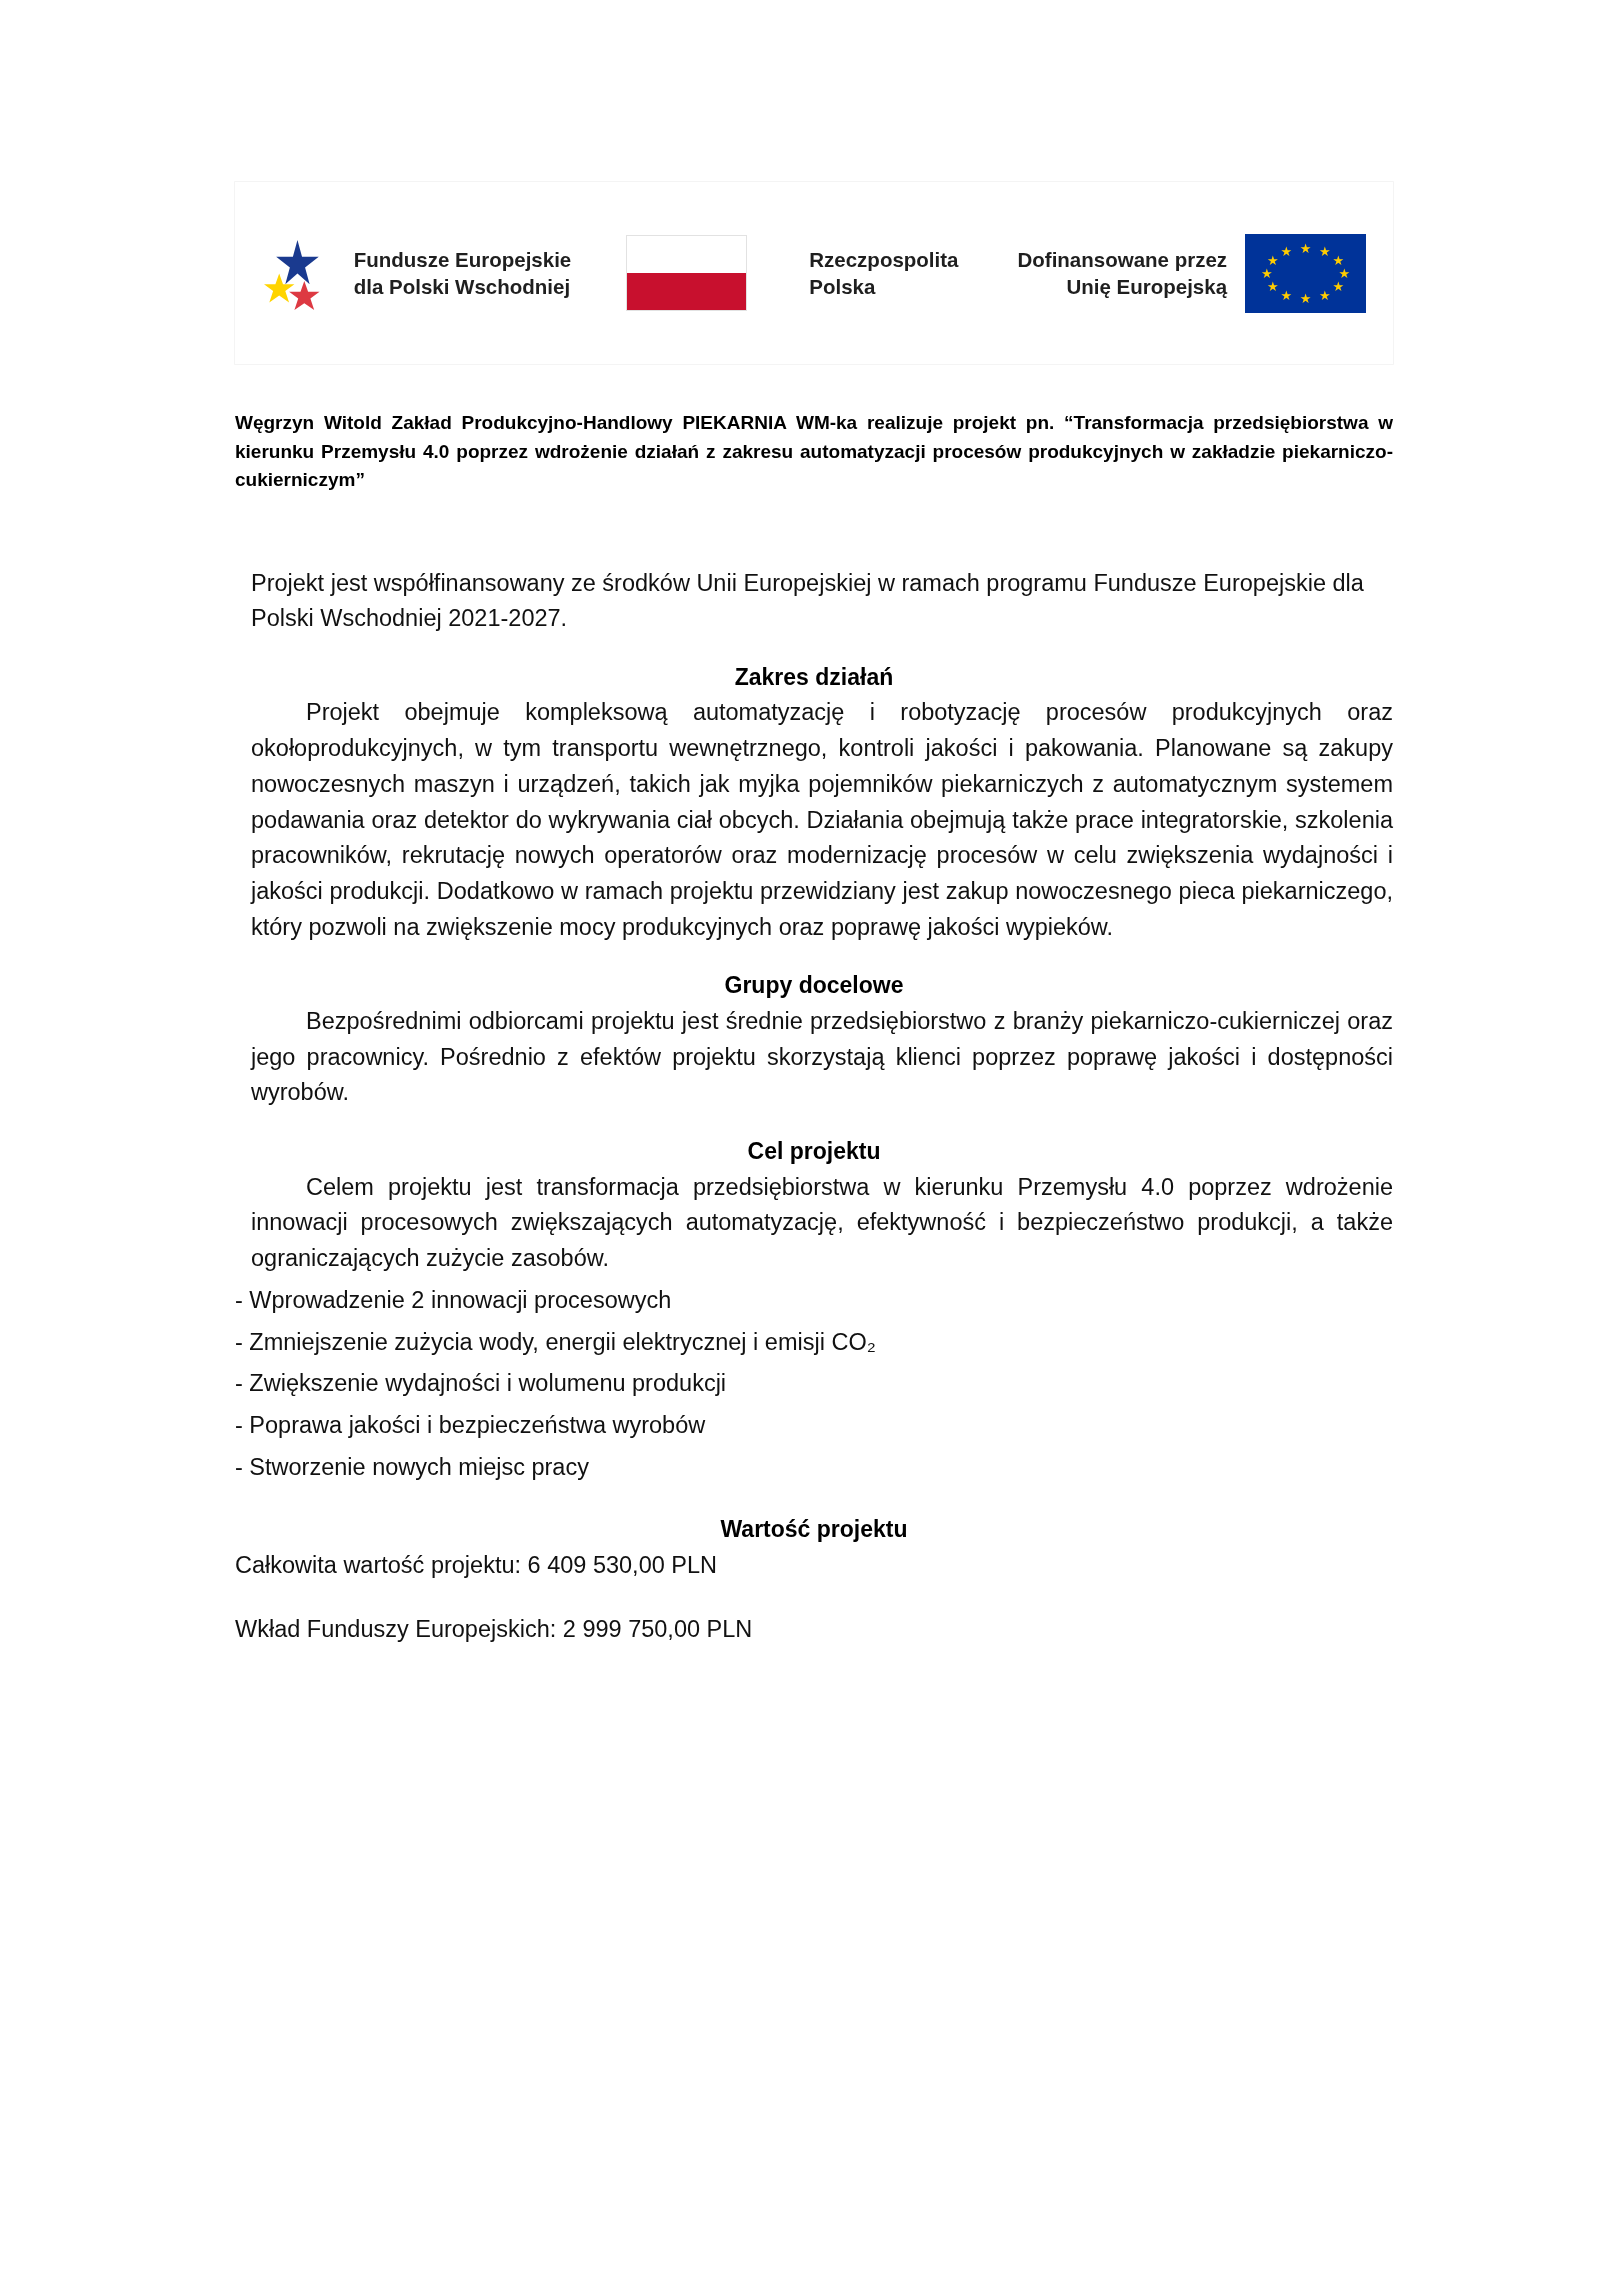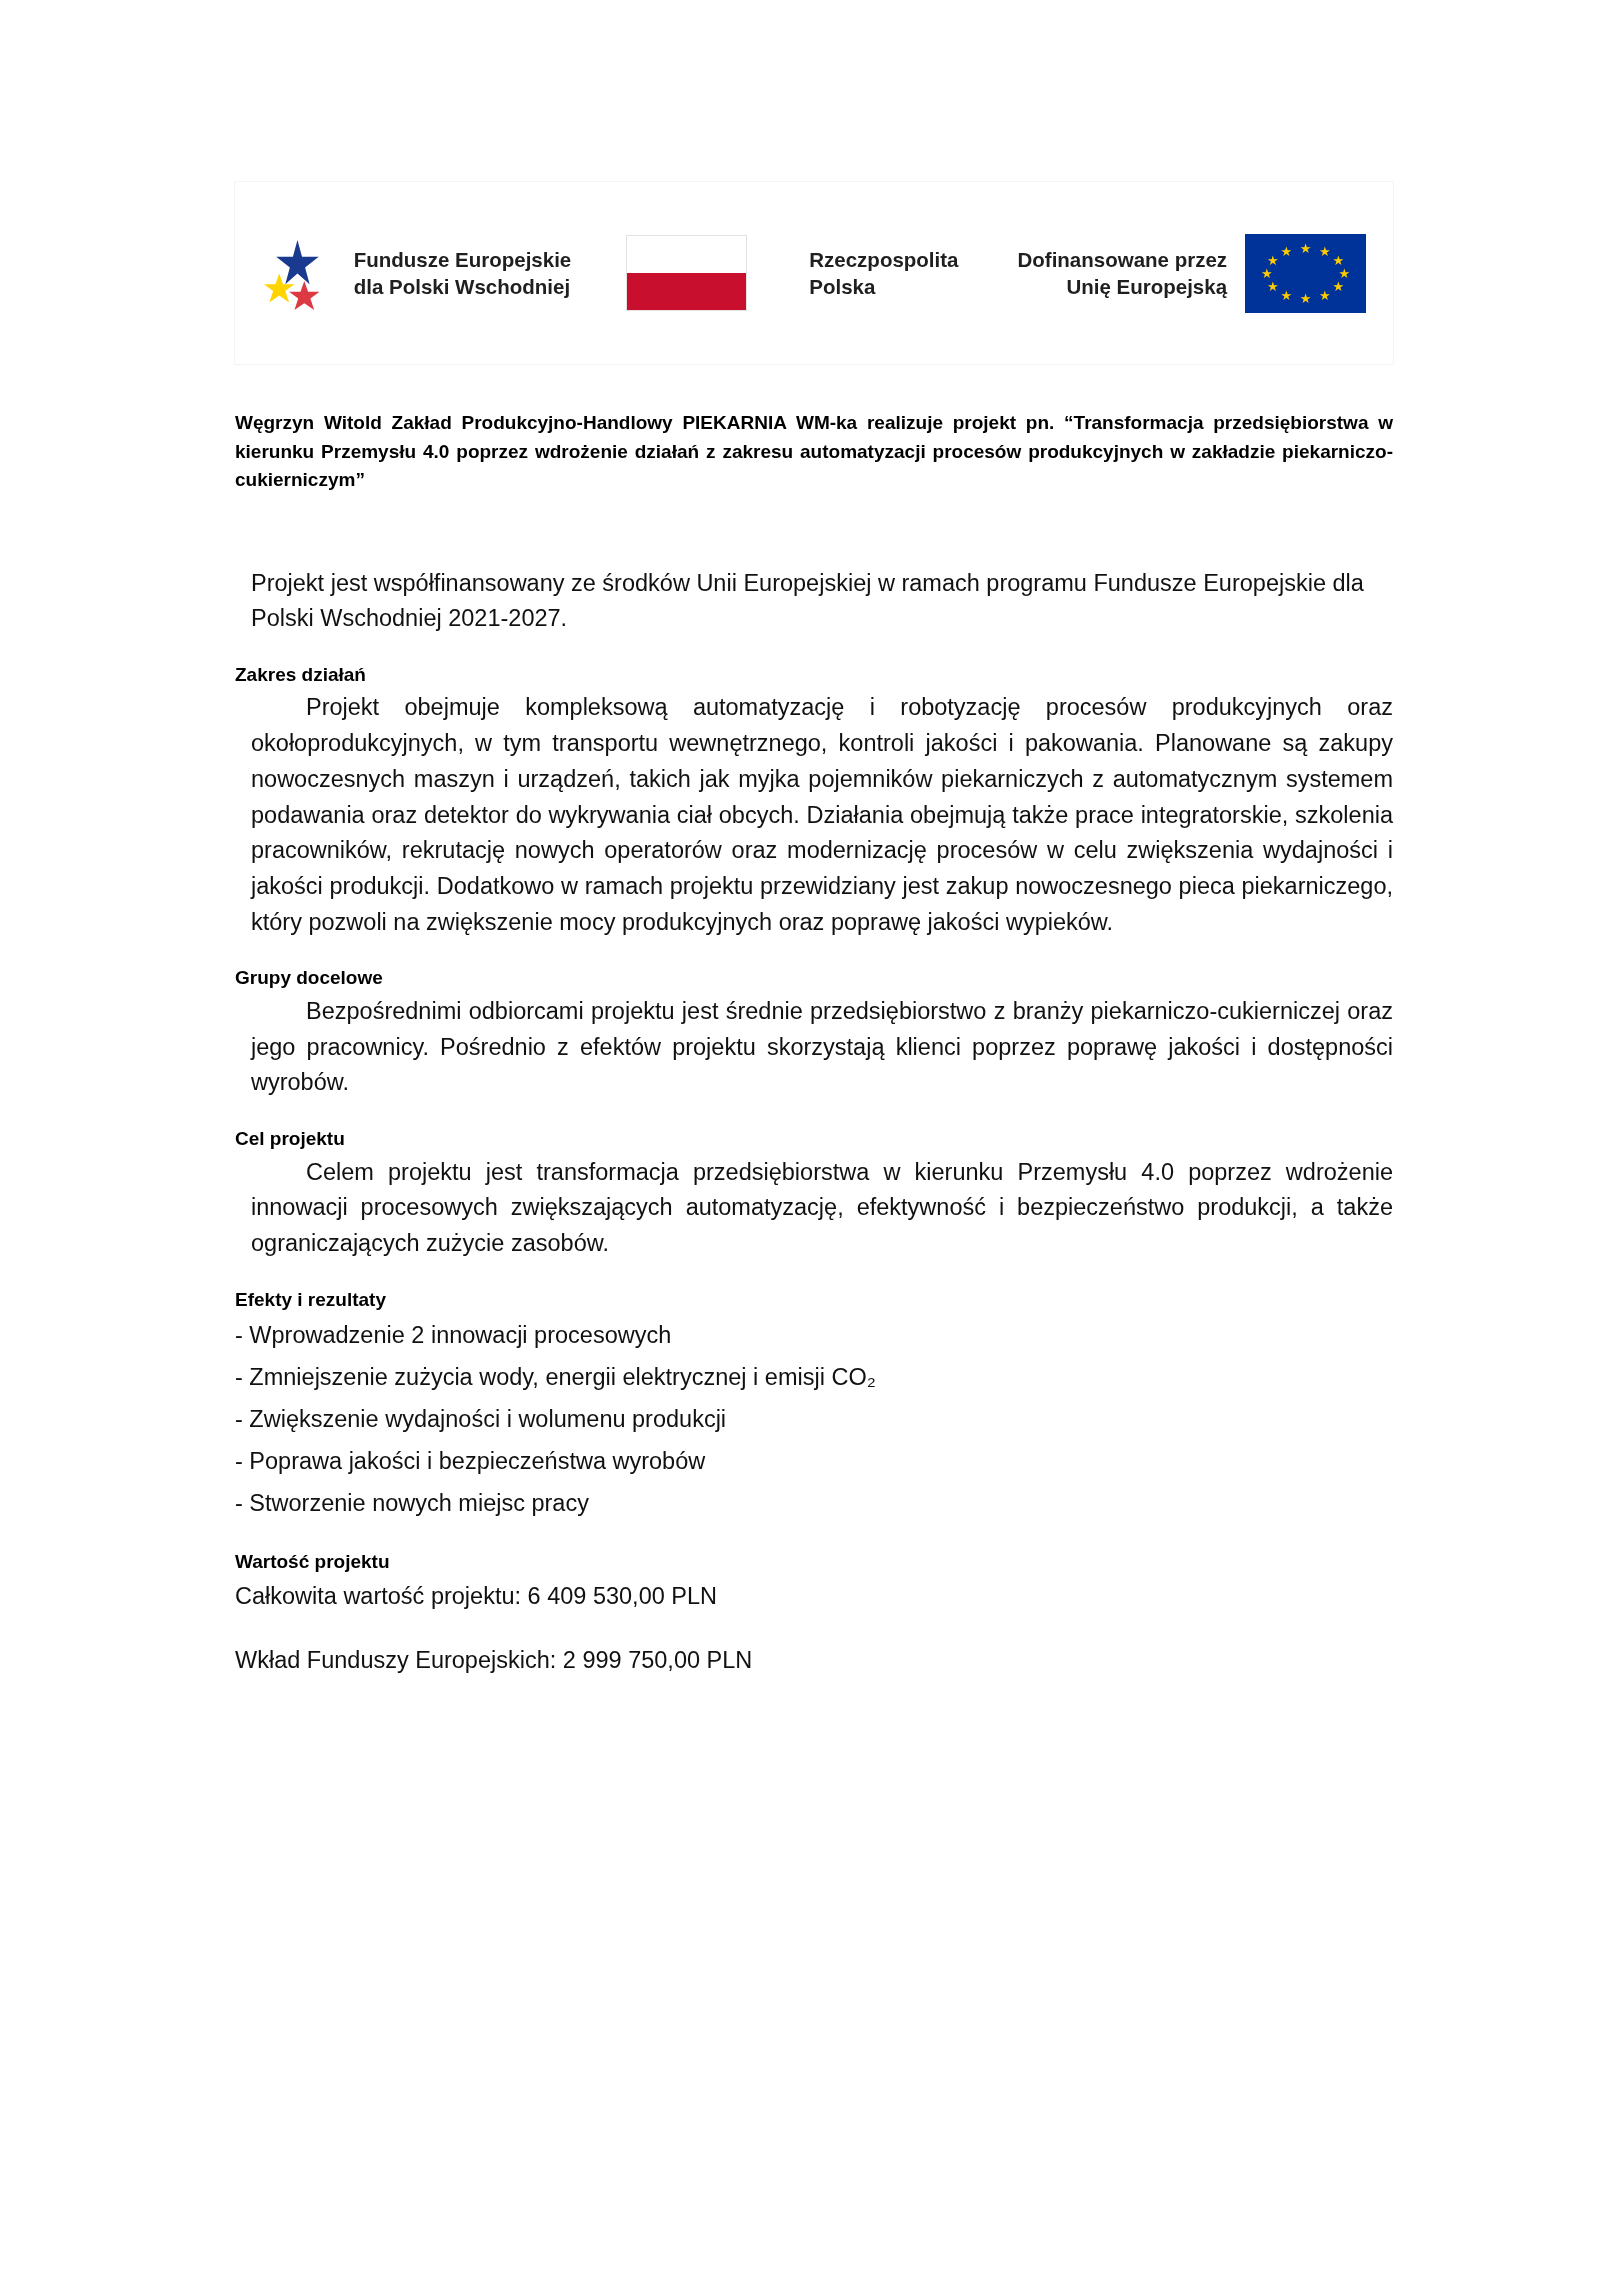--- a/index.html
+++ b/index.html
@@ -138,23 +138,23 @@
     color: #111;
   }
   p.justified {
     text-align: justify;
     text-justify: inter-word;
   }
   .indent {
     text-indent: 55px;
   }
   h2.section-head {
-    font-size: 19px;
-    font-weight: bold;
-    text-align: left;
+    font-size: 23px;
+    font-weight: bold;
+    text-align: center;
     margin: 27px 0 4.5px 0;
     color: #000;
   }
   ul.effects {
     list-style: none;
     margin: 3px 0 0 0;
     padding: 0;
   }
   ul.effects li {
     font-size: 23.5px;
@@ -233,21 +233,20 @@
 
     <h2 class="section-head">Zakres działań</h2>
     <p class="body-para justified indent">Projekt obejmuje kompleksową automatyzację i robotyzację procesów produkcyjnych oraz okołoprodukcyjnych, w tym transportu wewnętrznego, kontroli jakości i pakowania. Planowane są zakupy nowoczesnych maszyn i urządzeń, takich jak myjka pojemników piekarniczych z automatycznym systemem podawania oraz detektor do wykrywania ciał obcych. Działania obejmują także prace integratorskie, szkolenia pracowników, rekrutację nowych operatorów oraz modernizację procesów w celu zwiększenia wydajności i jakości produkcji. Dodatkowo w ramach projektu przewidziany jest zakup nowoczesnego pieca piekarniczego, który pozwoli na zwiększenie mocy produkcyjnych oraz poprawę jakości wypieków.</p>
 
     <h2 class="section-head">Grupy docelowe</h2>
     <p class="body-para justified indent">Bezpośrednimi odbiorcami projektu jest średnie przedsiębiorstwo z branży piekarniczo-cukierniczej oraz jego pracownicy. Pośrednio z efektów projektu skorzystają klienci poprzez poprawę jakości i dostępności wyrobów.</p>
 
     <h2 class="section-head">Cel projektu</h2>
     <p class="body-para justified indent">Celem projektu jest transformacja przedsiębiorstwa w kierunku Przemysłu 4.0 poprzez wdrożenie innowacji procesowych zwiększających automatyzację, efektywność i bezpieczeństwo produkcji, a także ograniczających zużycie zasobów.</p>
 
-    <h2 class="section-head">Efekty i rezultaty</h2>
     <ul class="effects">
       <li>- Wprowadzenie 2 innowacji procesowych</li>
       <li>- Zmniejszenie zużycia wody, energii elektrycznej i emisji CO₂</li>
       <li>- Zwiększenie wydajności i wolumenu produkcji</li>
       <li>- Poprawa jakości i bezpieczeństwa wyrobów</li>
       <li>- Stworzenie nowych miejsc pracy</li>
     </ul>
 
     <h2 class="section-head">Wartość projektu</h2>
     <p class="value-line">Całkowita wartość projektu: 6 409 530,00 PLN</p>

